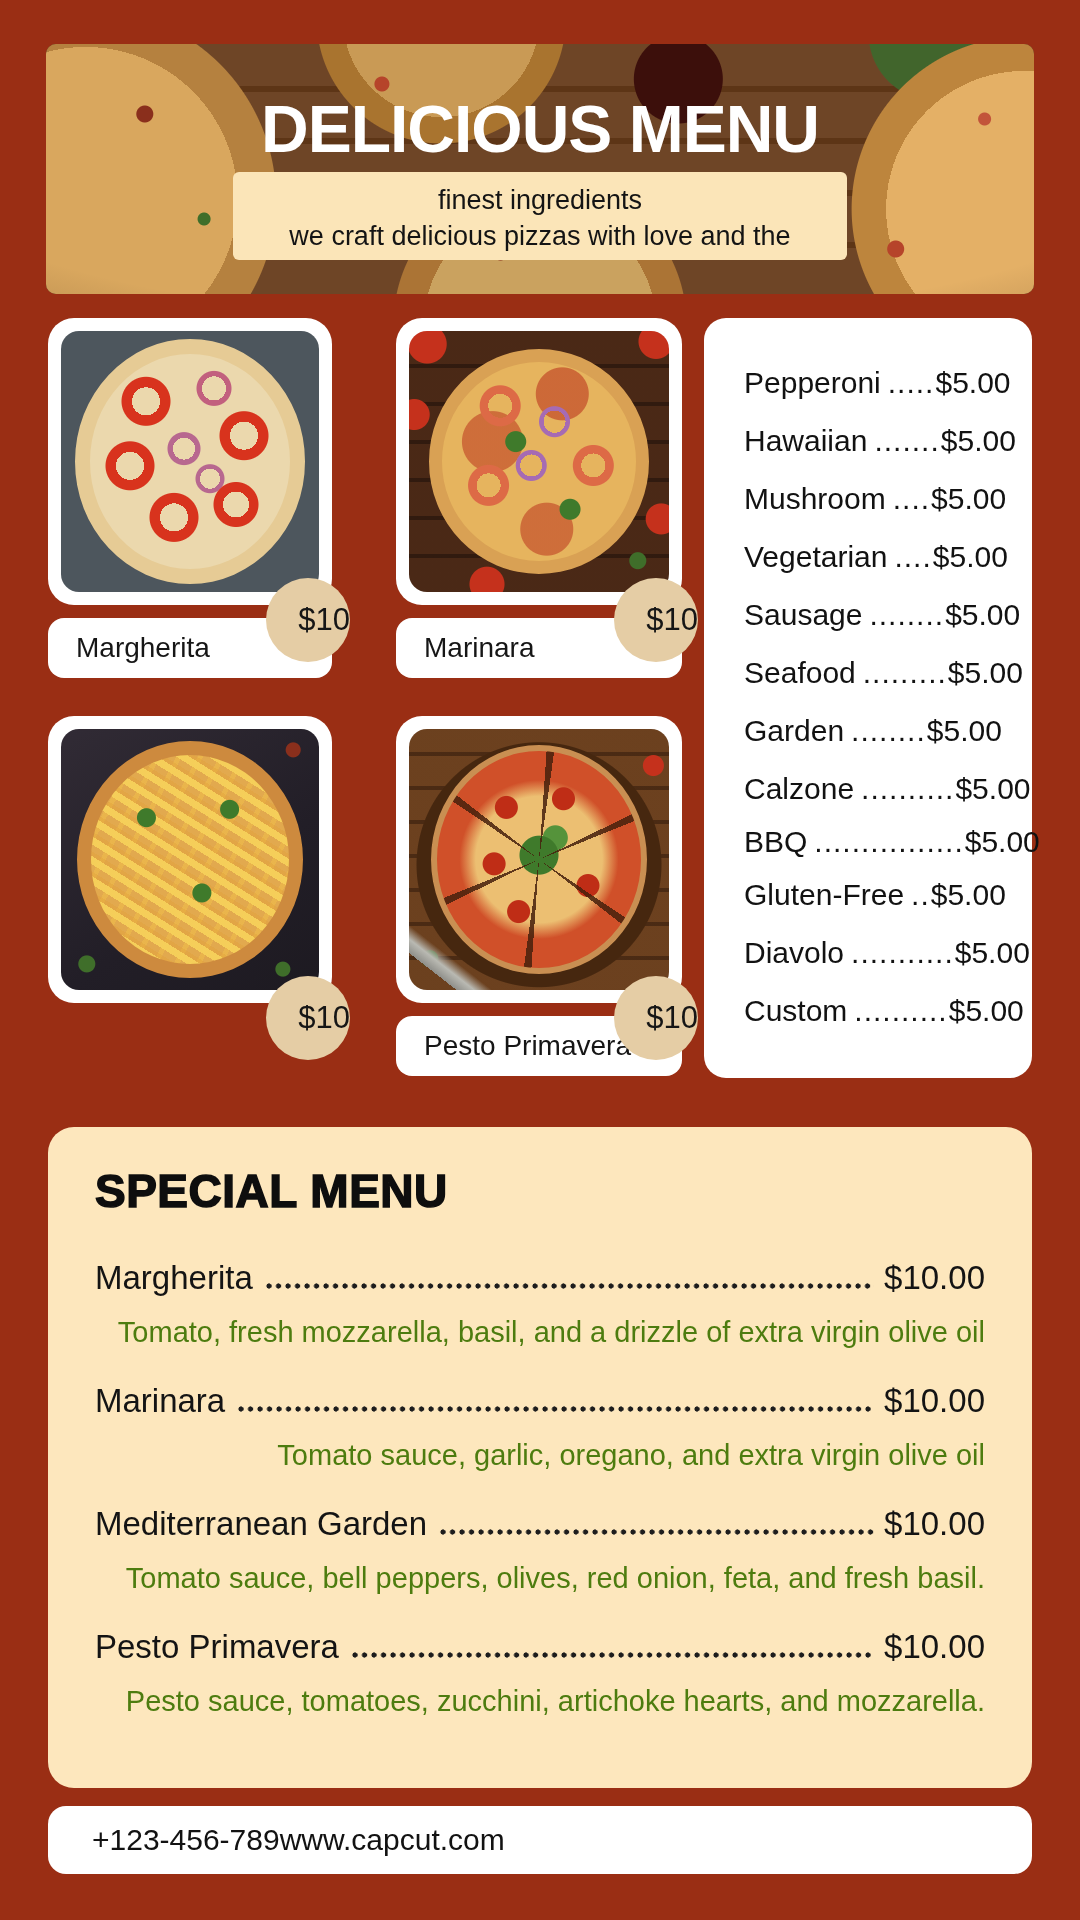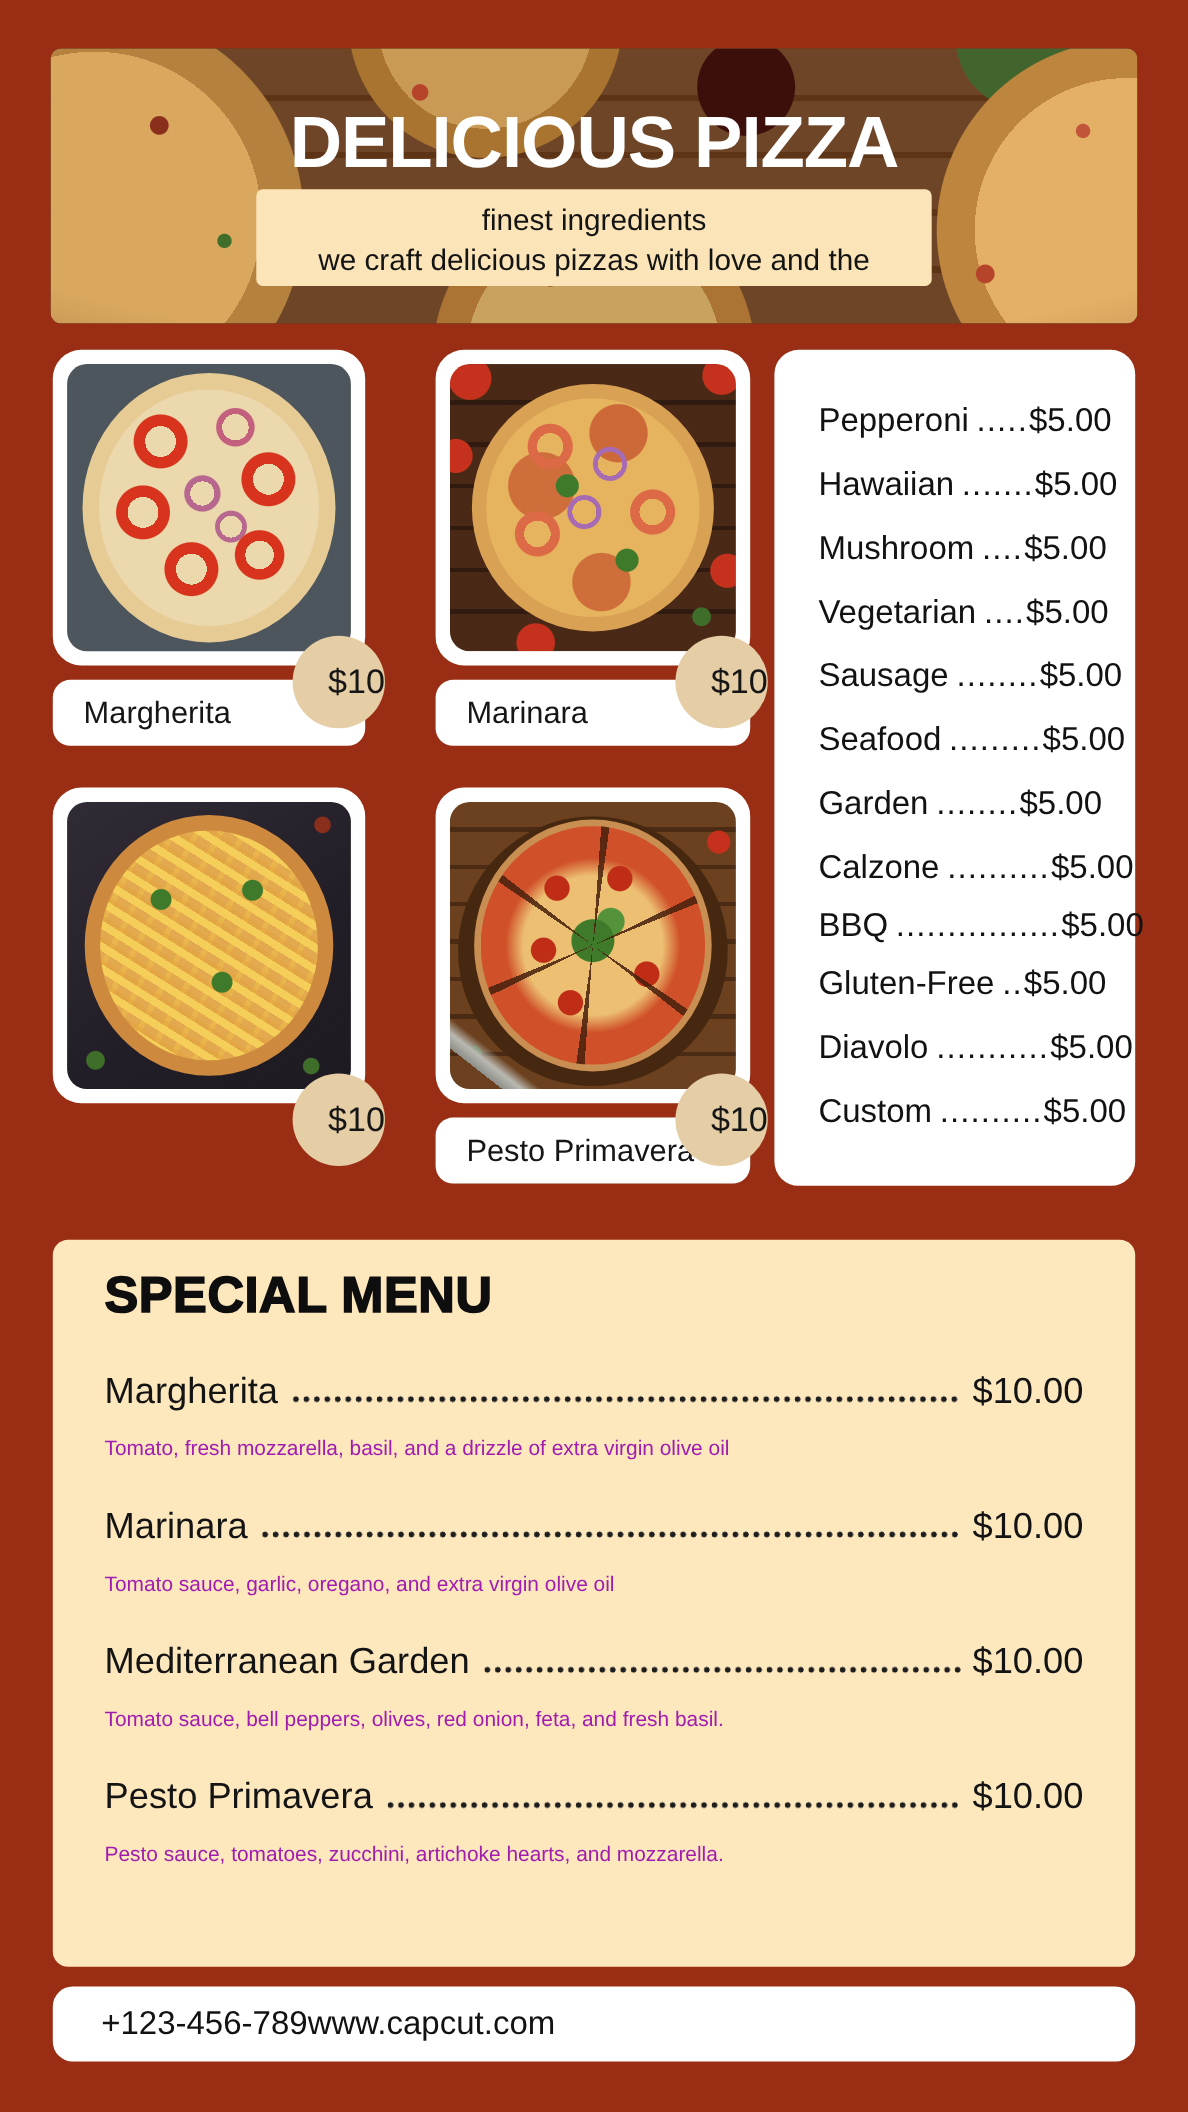--- a/index.html
+++ b/index.html
@@ -128,43 +128,43 @@
   
   .pricelist { position:absolute; left:704px; top:318px; width:328px; height:760px;
     background:#ffffff; border-radius:22px; box-sizing:border-box; padding:36px 10px 38px 40px;
     display:flex; flex-direction:column; }
   .prow { height:58px; display:flex; align-items:center; font-size:30px; white-space:nowrap; color:#121212; }
   .prow.tight { height:48px; }
   .prow .dots { margin:0 1px 0 7px; letter-spacing:1px; }
 
   
   .special { position:absolute; left:48px; top:1127px; width:984px; height:661px;
-    background:#fde7bd; border-radius:14px; box-sizing:border-box; padding:24px 47px 0; }
+    background:#fde7bd; border-radius:26px; box-sizing:border-box; padding:38px 47px 0; }
   .sp-title { font-size:46px; font-weight:800; letter-spacing:.5px; color:#0e0e0e; line-height:52px;
     margin-bottom:37px; -webkit-text-stroke:1.5px #0e0e0e; }
   .sp-item { margin-bottom:29px; }
   .sp-row { display:flex; align-items:flex-end; font-size:33px; height:43px; color:#141414; }
   .sp-lead { flex:1; height:6px; margin:0 10px 8px 12px;
     background-image:radial-gradient(circle at 4px 3px, #1d1d1d 0 2.4px, rgba(0,0,0,0) 2.8px);
     background-size:9.5px 6px; background-repeat:repeat-x; }
-  .sp-desc { font-size:19px; line-height:32px; margin-top:19px; color:#a21caf; }
+  .sp-desc { font-size:29px; line-height:32px; margin-top:19px; color:#4d7c0f;text-align:right; }
 
   
   .footer { position:absolute; left:48px; top:1806px; width:984px; height:68px;
     background:#ffffff; border-radius:18px; display:flex; align-items:center;
     justify-content:flex-start; padding:0 44px; box-sizing:border-box; font-size:30px; color:#121212; }
 </style>
 </head>
 <body>
 
 <div id="page">
 
   <div class="hero">
     <div class="hero-bg"></div>
-    <div class="hero-title">DELICIOUS PIZZA</div>
+    <div class="hero-title">DELICIOUS MENU</div>
     <div class="hero-sub">
       <div>finest ingredients</div>
       <div>we craft delicious pizzas with love and the</div>
     </div>
   </div>
 
   <div class="imgcard" style="left:48px; top:318px;">
     <div class="photo photo1">
       <div class="pz pz1"></div>
     </div>

